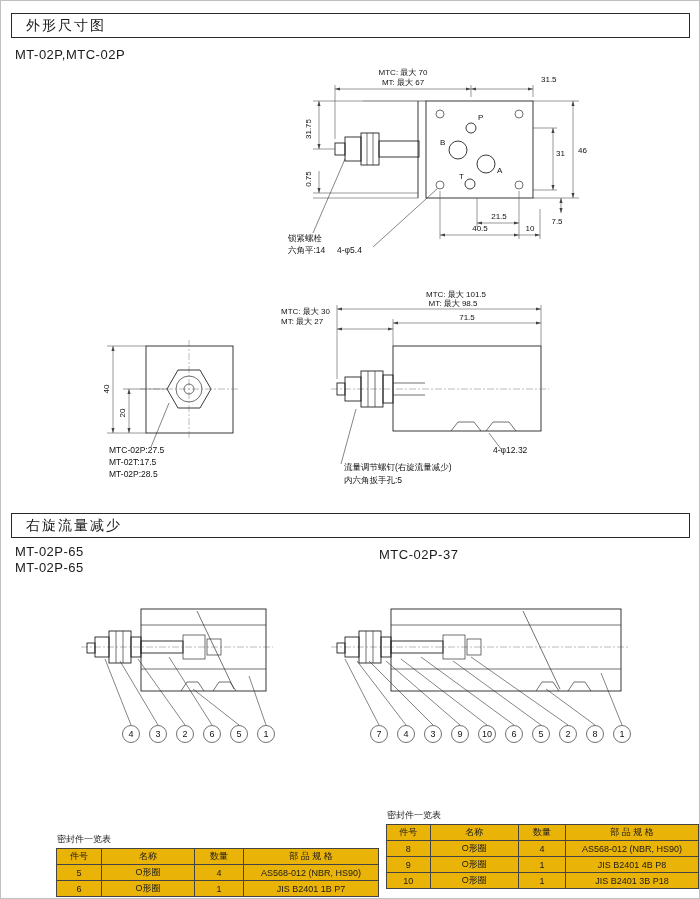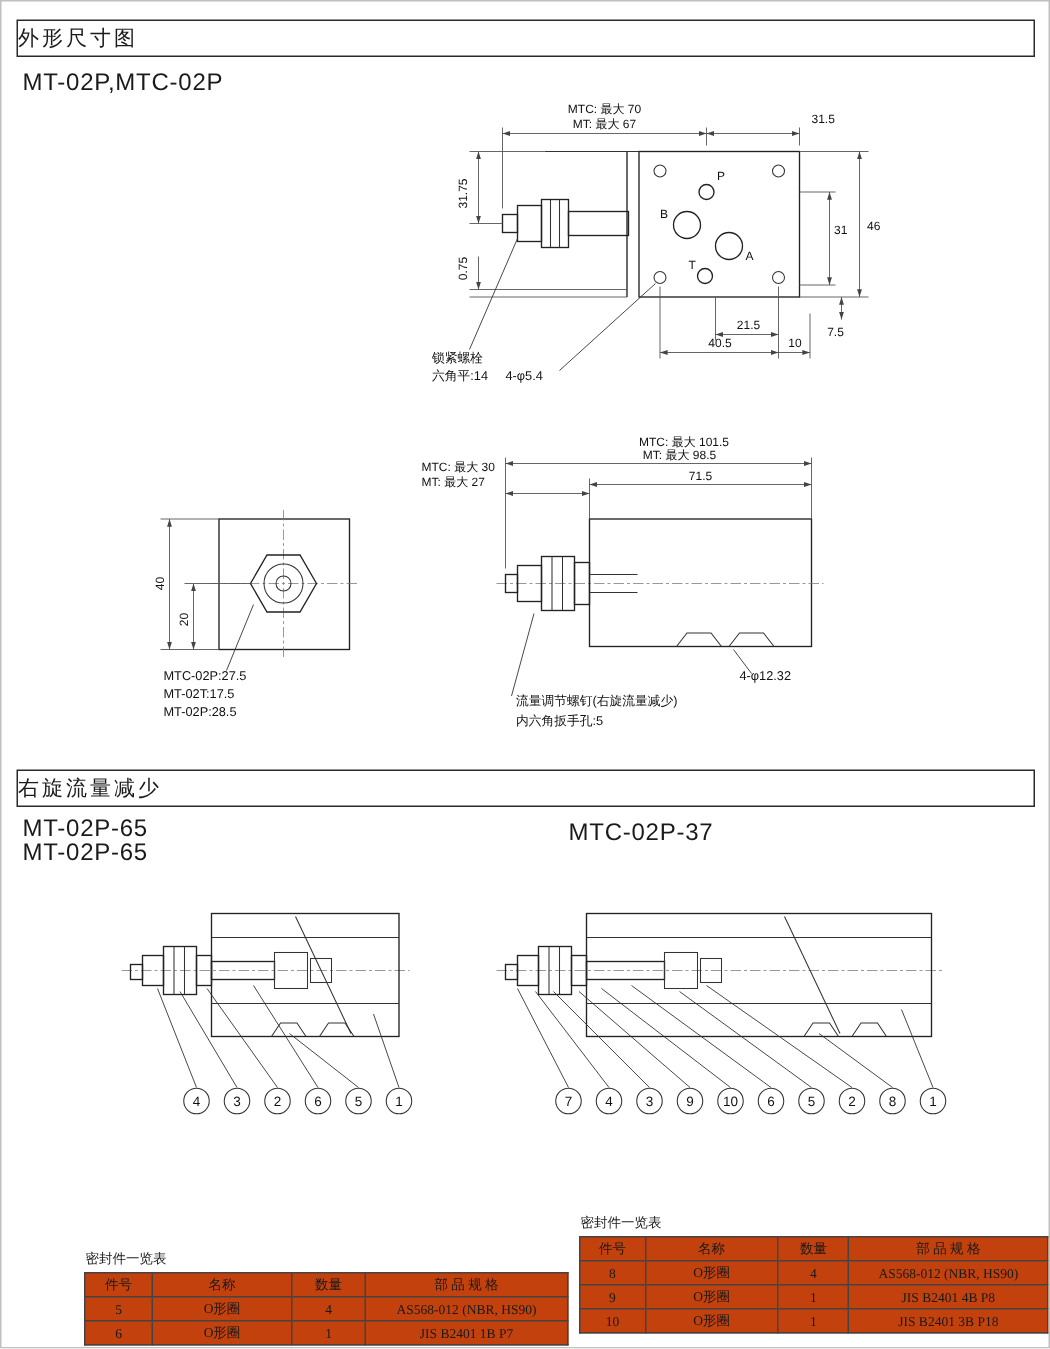--- a/index.html
+++ b/index.html
@@ -4,39 +4,39 @@
 <style>
   html,body{margin:0;padding:0;background:#fff;}
   .page{
     position:relative;width:700px;height:899px;background:#ffffff;
     font-family:"Liberation Sans", sans-serif;color:#1a1a1a;
     border:1px solid #c0c0c0;box-sizing:border-box;overflow:hidden;
   }
   .section-title{
     position:absolute;left:10px;width:679px;height:25px;
     border:1px solid #2a2a2a;box-sizing:border-box;
-    display:flex;align-items:center;padding-left:0;
+    display:flex;align-items:center;padding-left:14px;
     font-size:14px;letter-spacing:2px;background:#fff;
   }
-  .model{position:absolute;font-size:16px;letter-spacing:.5px;white-space:nowrap;}
+  .model{position:absolute;font-size:13px;letter-spacing:.5px;white-space:nowrap;}
   svg{position:absolute;left:0;}
   svg text{font-family:"Liberation Sans", sans-serif;fill:#111;}
   .dim{font-size:8px;}
   .lbl{font-size:8.5px;}
   .port{font-size:8px;}
   .callout-num{font-size:9px;}
   .thin{stroke:#222;stroke-width:0.9;fill:none;}
   .thin2{stroke:#333;stroke-width:0.7;fill:none;}
   .ext{stroke:#555;stroke-width:0.6;fill:none;}
   .dimline{stroke:#555;stroke-width:0.6;fill:none;}
   .leader{stroke:#333;stroke-width:0.6;fill:none;}
   .cline{stroke:#777;stroke-width:0.5;fill:none;stroke-dasharray:7 2 2 2;}
   .seal-block{position:absolute;font-size:9px;}
   .tbl-title{font-size:9px;margin:0 16px 2px 1px;}
-  .seal-block table{border-collapse:collapse;background:#c2410c;font-family:Liberation Serif, serif;}
+  .seal-block table{border-collapse:collapse;background:#eab308;}
   .seal-block th,.seal-block td{
     border:1px solid #444;font-size:9px;font-weight:normal;
     text-align:center;padding:1px 4px;height:13px;white-space:nowrap;
   }
 </style>
 </head>
 <body>
 
 <div class="page">
 

